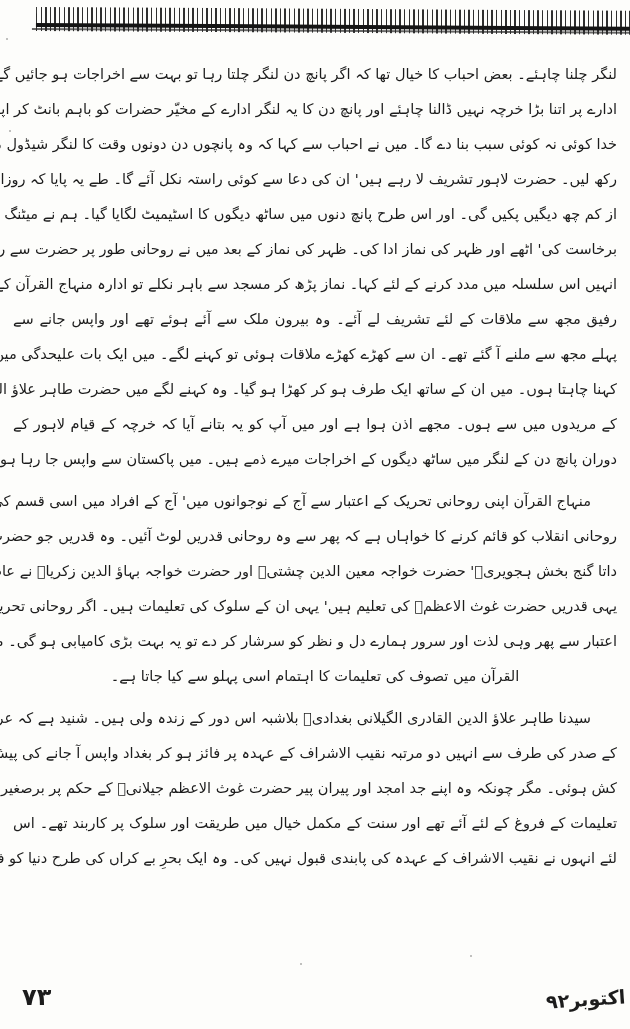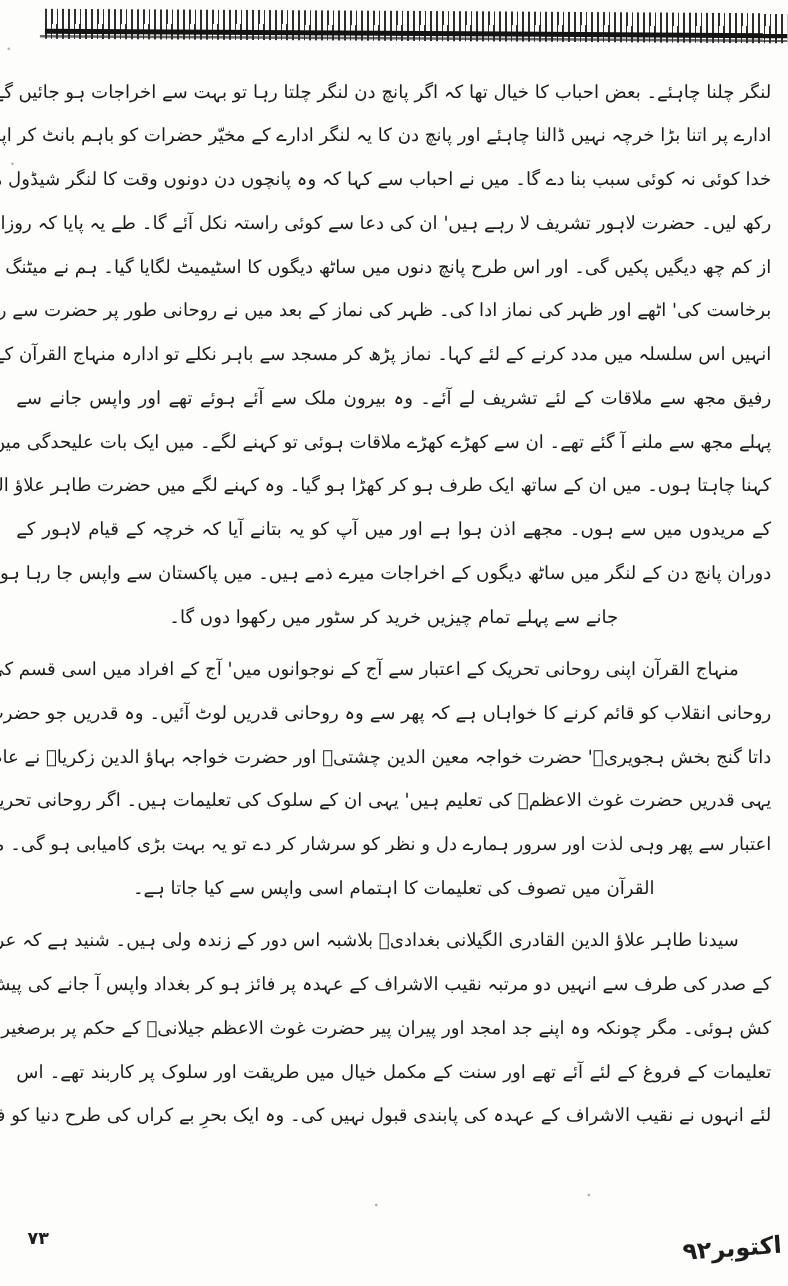--- a/index.html
+++ b/index.html
@@ -78,21 +78,21 @@
     right: 5px;
     direction: rtl;
     font-size: 19px;
     font-weight: bold;
     transform: rotate(-4deg);
   }
   .footer-page {
     position: absolute;
     top: 983px;
     left: 22px;
-    font-size: 14px;
+    font-size: 24px;
     font-weight: bold;
     direction: rtl;
   }
   
   .speck {
     position: absolute;
     width: 2px;
     height: 2px;
     border-radius: 50%;
     background: #4a4a4a;
@@ -120,29 +120,28 @@
       <div class="line">خدا کوئی نہ کوئی سبب بنا دے گا۔ میں نے احباب سے کہا کہ وہ پانچوں دن دونوں وقت کا لنگر شیڈول میں</div>
       <div class="line">رکھ لیں۔ حضرت لاہور تشریف لا رہے ہیں' ان کی دعا سے کوئی راستہ نکل آئے گا۔ طے یہ پایا کہ روزانہ کم</div>
       <div class="line">از کم چھ دیگیں پکیں گی۔ اور اس طرح پانچ دنوں میں ساٹھ دیگوں کا اسٹیمیٹ لگایا گیا۔ ہم نے میٹنگ</div>
       <div class="line">برخاست کی' اٹھے اور ظہر کی نماز ادا کی۔ ظہر کی نماز کے بعد میں نے روحانی طور پر حضرت سے رجوع کرکے</div>
       <div class="line">انہیں اس سلسلہ میں مدد کرنے کے لئے کہا۔ نماز پڑھ کر مسجد سے باہر نکلے تو ادارہ منہاج القرآن کے ایک</div>
       <div class="line">رفیق مجھ سے ملاقات کے لئے تشریف لے آئے۔ وہ بیرون ملک سے آئے ہوئے تھے اور واپس جانے سے</div>
       <div class="line">پہلے مجھ سے ملنے آ گئے تھے۔ ان سے کھڑے کھڑے ملاقات ہوئی تو کہنے لگے۔ میں ایک بات علیحدگی میں</div>
       <div class="line">کہنا چاہتا ہوں۔ میں ان کے ساتھ ایک طرف ہو کر کھڑا ہو گیا۔ وہ کہنے لگے میں حضرت طاہر علاؤ الدینؒ</div>
       <div class="line">کے مریدوں میں سے ہوں۔ مجھے اذن ہوا ہے اور میں آپ کو یہ بتانے آیا کہ خرچہ کے قیام لاہور کے</div>
       <div class="line">دوران پانچ دن کے لنگر میں ساٹھ دیگوں کے اخراجات میرے ذمے ہیں۔ میں پاکستان سے واپس جا رہا ہوں'</div>
-      <div class="line center">جانے سے پہلے تمام چیزیں خرید کر سٹور میں رکھوا دوں گا۔</div>
     </div>
     <div class="para">
       <div class="line indent">منہاج القرآن اپنی روحانی تحریک کے اعتبار سے آج کے نوجوانوں میں' آج کے افراد میں اسی قسم کی</div>
       <div class="line">روحانی انقلاب کو قائم کرنے کا خواہاں ہے کہ پھر سے وہ روحانی قدریں لوٹ آئیں۔ وہ قدریں جو حضرت</div>
       <div class="line">داتا گنج بخش ہجویریؒ' حضرت خواجہ معین الدین چشتیؒ اور حضرت خواجہ بہاؤ الدین زکریاؒ نے عام کی تھیں۔</div>
       <div class="line">یہی قدریں حضرت غوث الاعظمؒ کی تعلیم ہیں' یہی ان کے سلوک کی تعلیمات ہیں۔ اگر روحانی تحریک کے</div>
       <div class="line">اعتبار سے پھر وہی لذت اور سرور ہمارے دل و نظر کو سرشار کر دے تو یہ بہت بڑی کامیابی ہو گی۔ منہاج</div>
-      <div class="line center">القرآن میں تصوف کی تعلیمات کا اہتمام اسی واپس سے کیا جاتا ہے۔</div>
+      <div class="line center">القرآن میں تصوف کی تعلیمات کا اہتمام اسی پہلو سے کیا جاتا ہے۔</div>
     </div>
     <div class="para">
       <div class="line indent">سیدنا طاہر علاؤ الدین القادری الگیلانی بغدادیؒ بلاشبہ اس دور کے زندہ ولی ہیں۔ شنید ہے کہ عراق</div>
       <div class="line">کے صدر کی طرف سے انہیں دو مرتبہ نقیب الاشراف کے عہدہ پر فائز ہو کر بغداد واپس آ جانے کی پیش</div>
       <div class="line">کش ہوئی۔ مگر چونکہ وہ اپنے جد امجد اور پیران پیر حضرت غوث الاعظم جیلانیؒ کے حکم پر برصغیر میں اسلامی</div>
       <div class="line">تعلیمات کے فروغ کے لئے آئے تھے اور سنت کے مکمل خیال میں طریقت اور سلوک پر کاربند تھے۔ اس</div>
       <div class="line">لئے انہوں نے نقیب الاشراف کے عہدہ کی پابندی قبول نہیں کی۔ وہ ایک بحرِ بے کراں کی طرح دنیا کو فیض</div>
     </div>
   </div>
 

